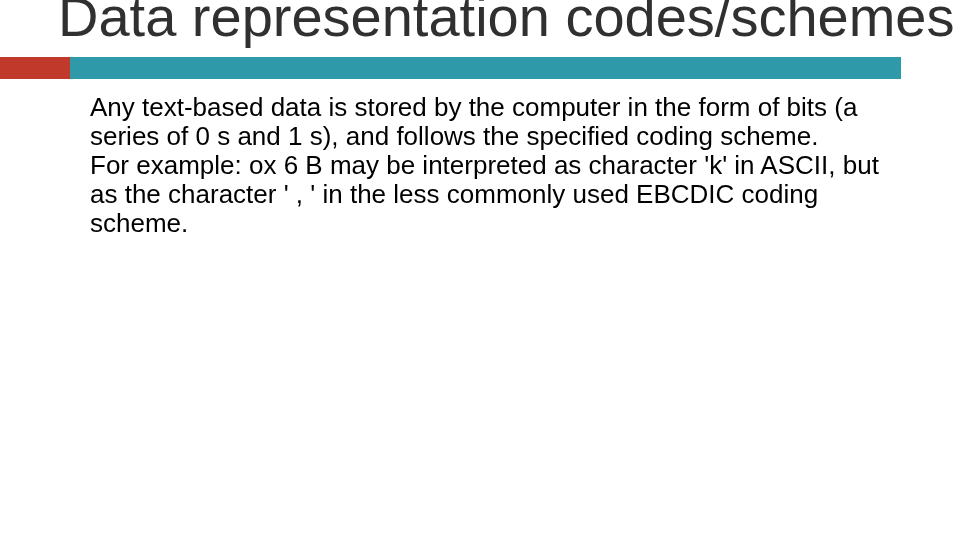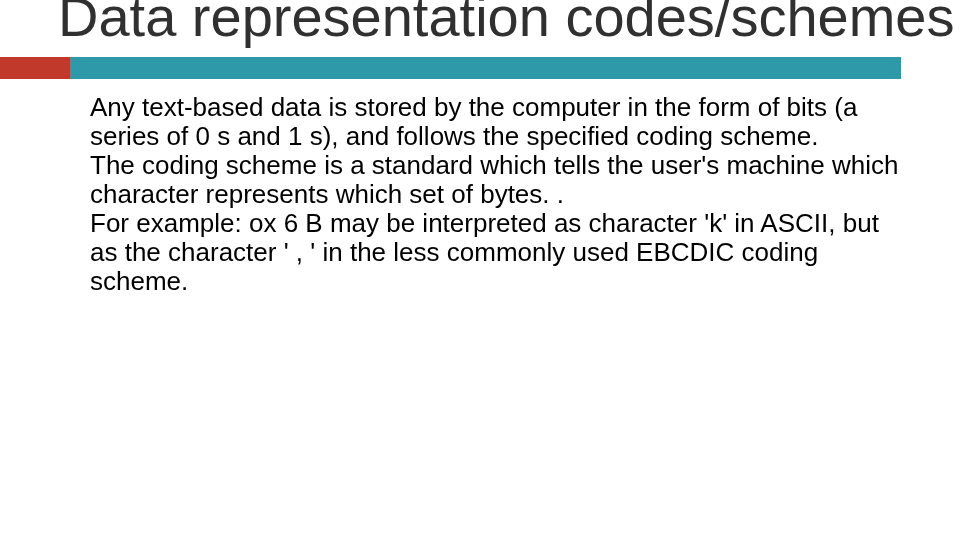--- a/index.html
+++ b/index.html
@@ -70,17 +70,16 @@
     <div class="title">Data representation codes/schemes</div>
   </div>
 
   <div class="divider">
     <div class="red"></div>
     <div class="teal"></div>
   </div>
 
   <div class="body-text">
     <p>Any text-based data is stored by the computer in the form of bits (a series of 0 s and 1 s), and follows the specified coding scheme.</p>
-    <p>The coding scheme is a standard which tells the user's machine which character represents which set of bytes. .</p>
     <p>For example: ox 6 B may be interpreted as character 'k' in ASCII, but as the character ' , ' in the less commonly used EBCDIC coding scheme.</p>
   </div>
 
 </div>
 
 </body></html>

